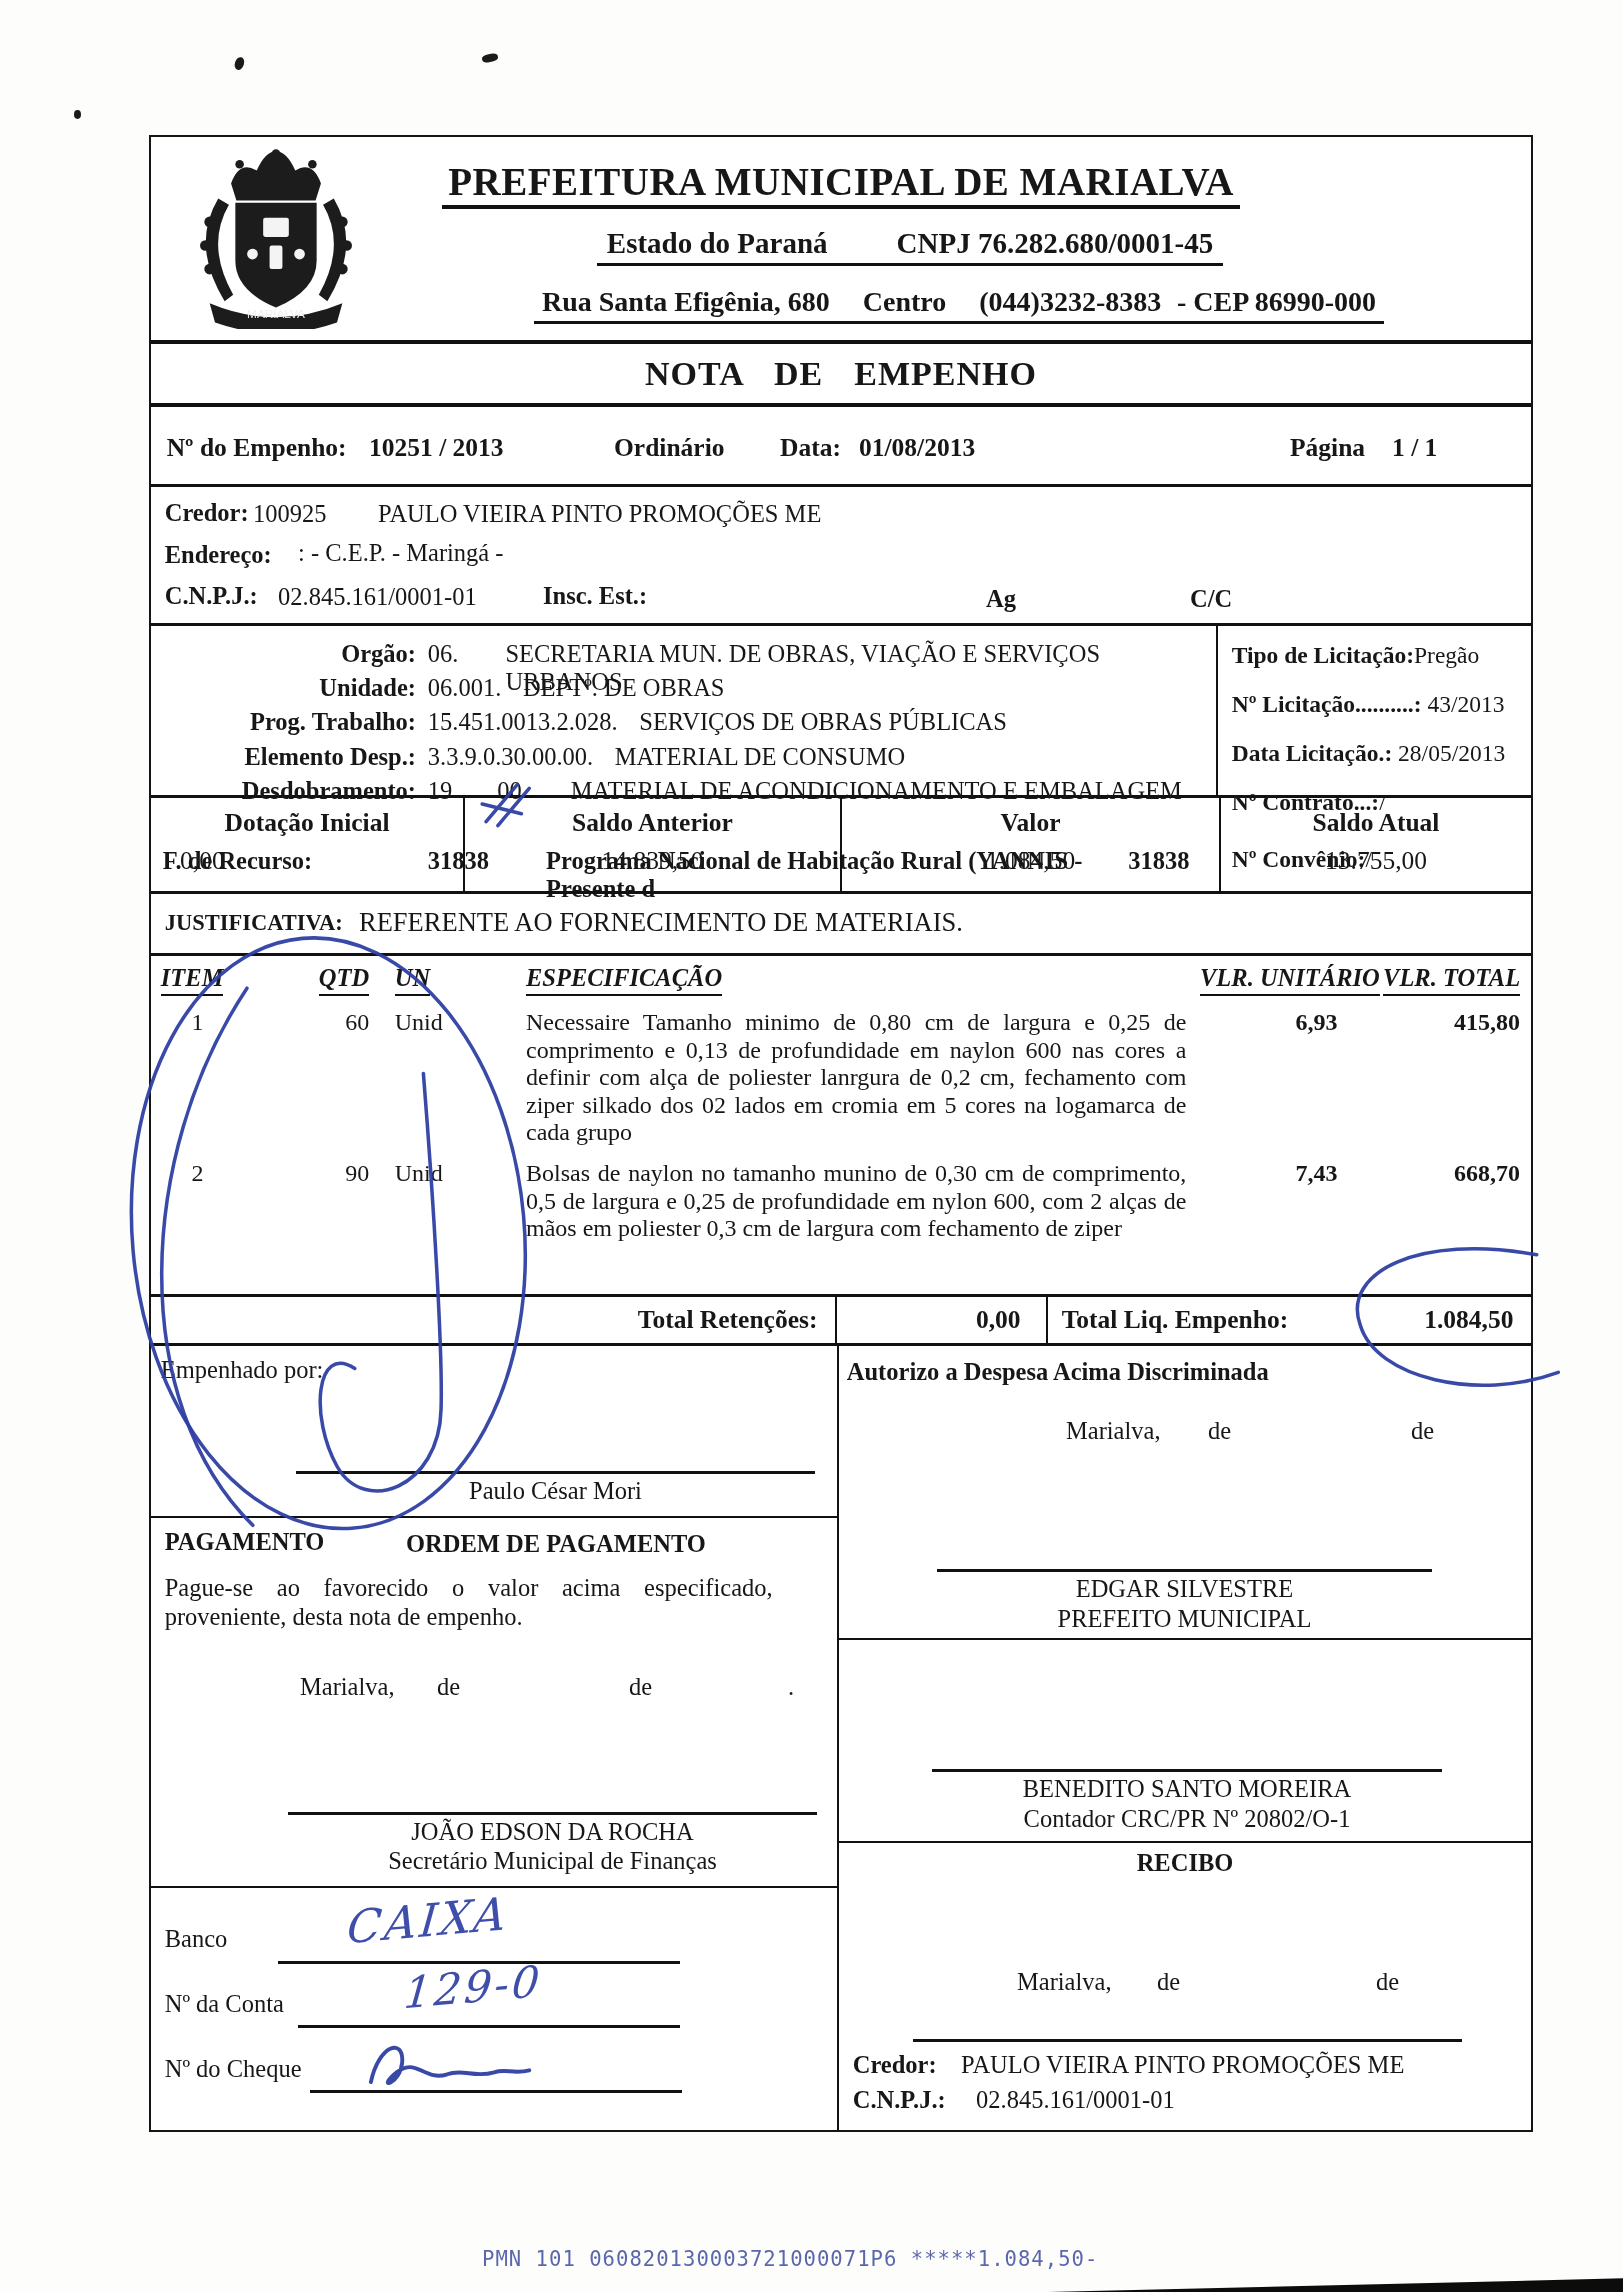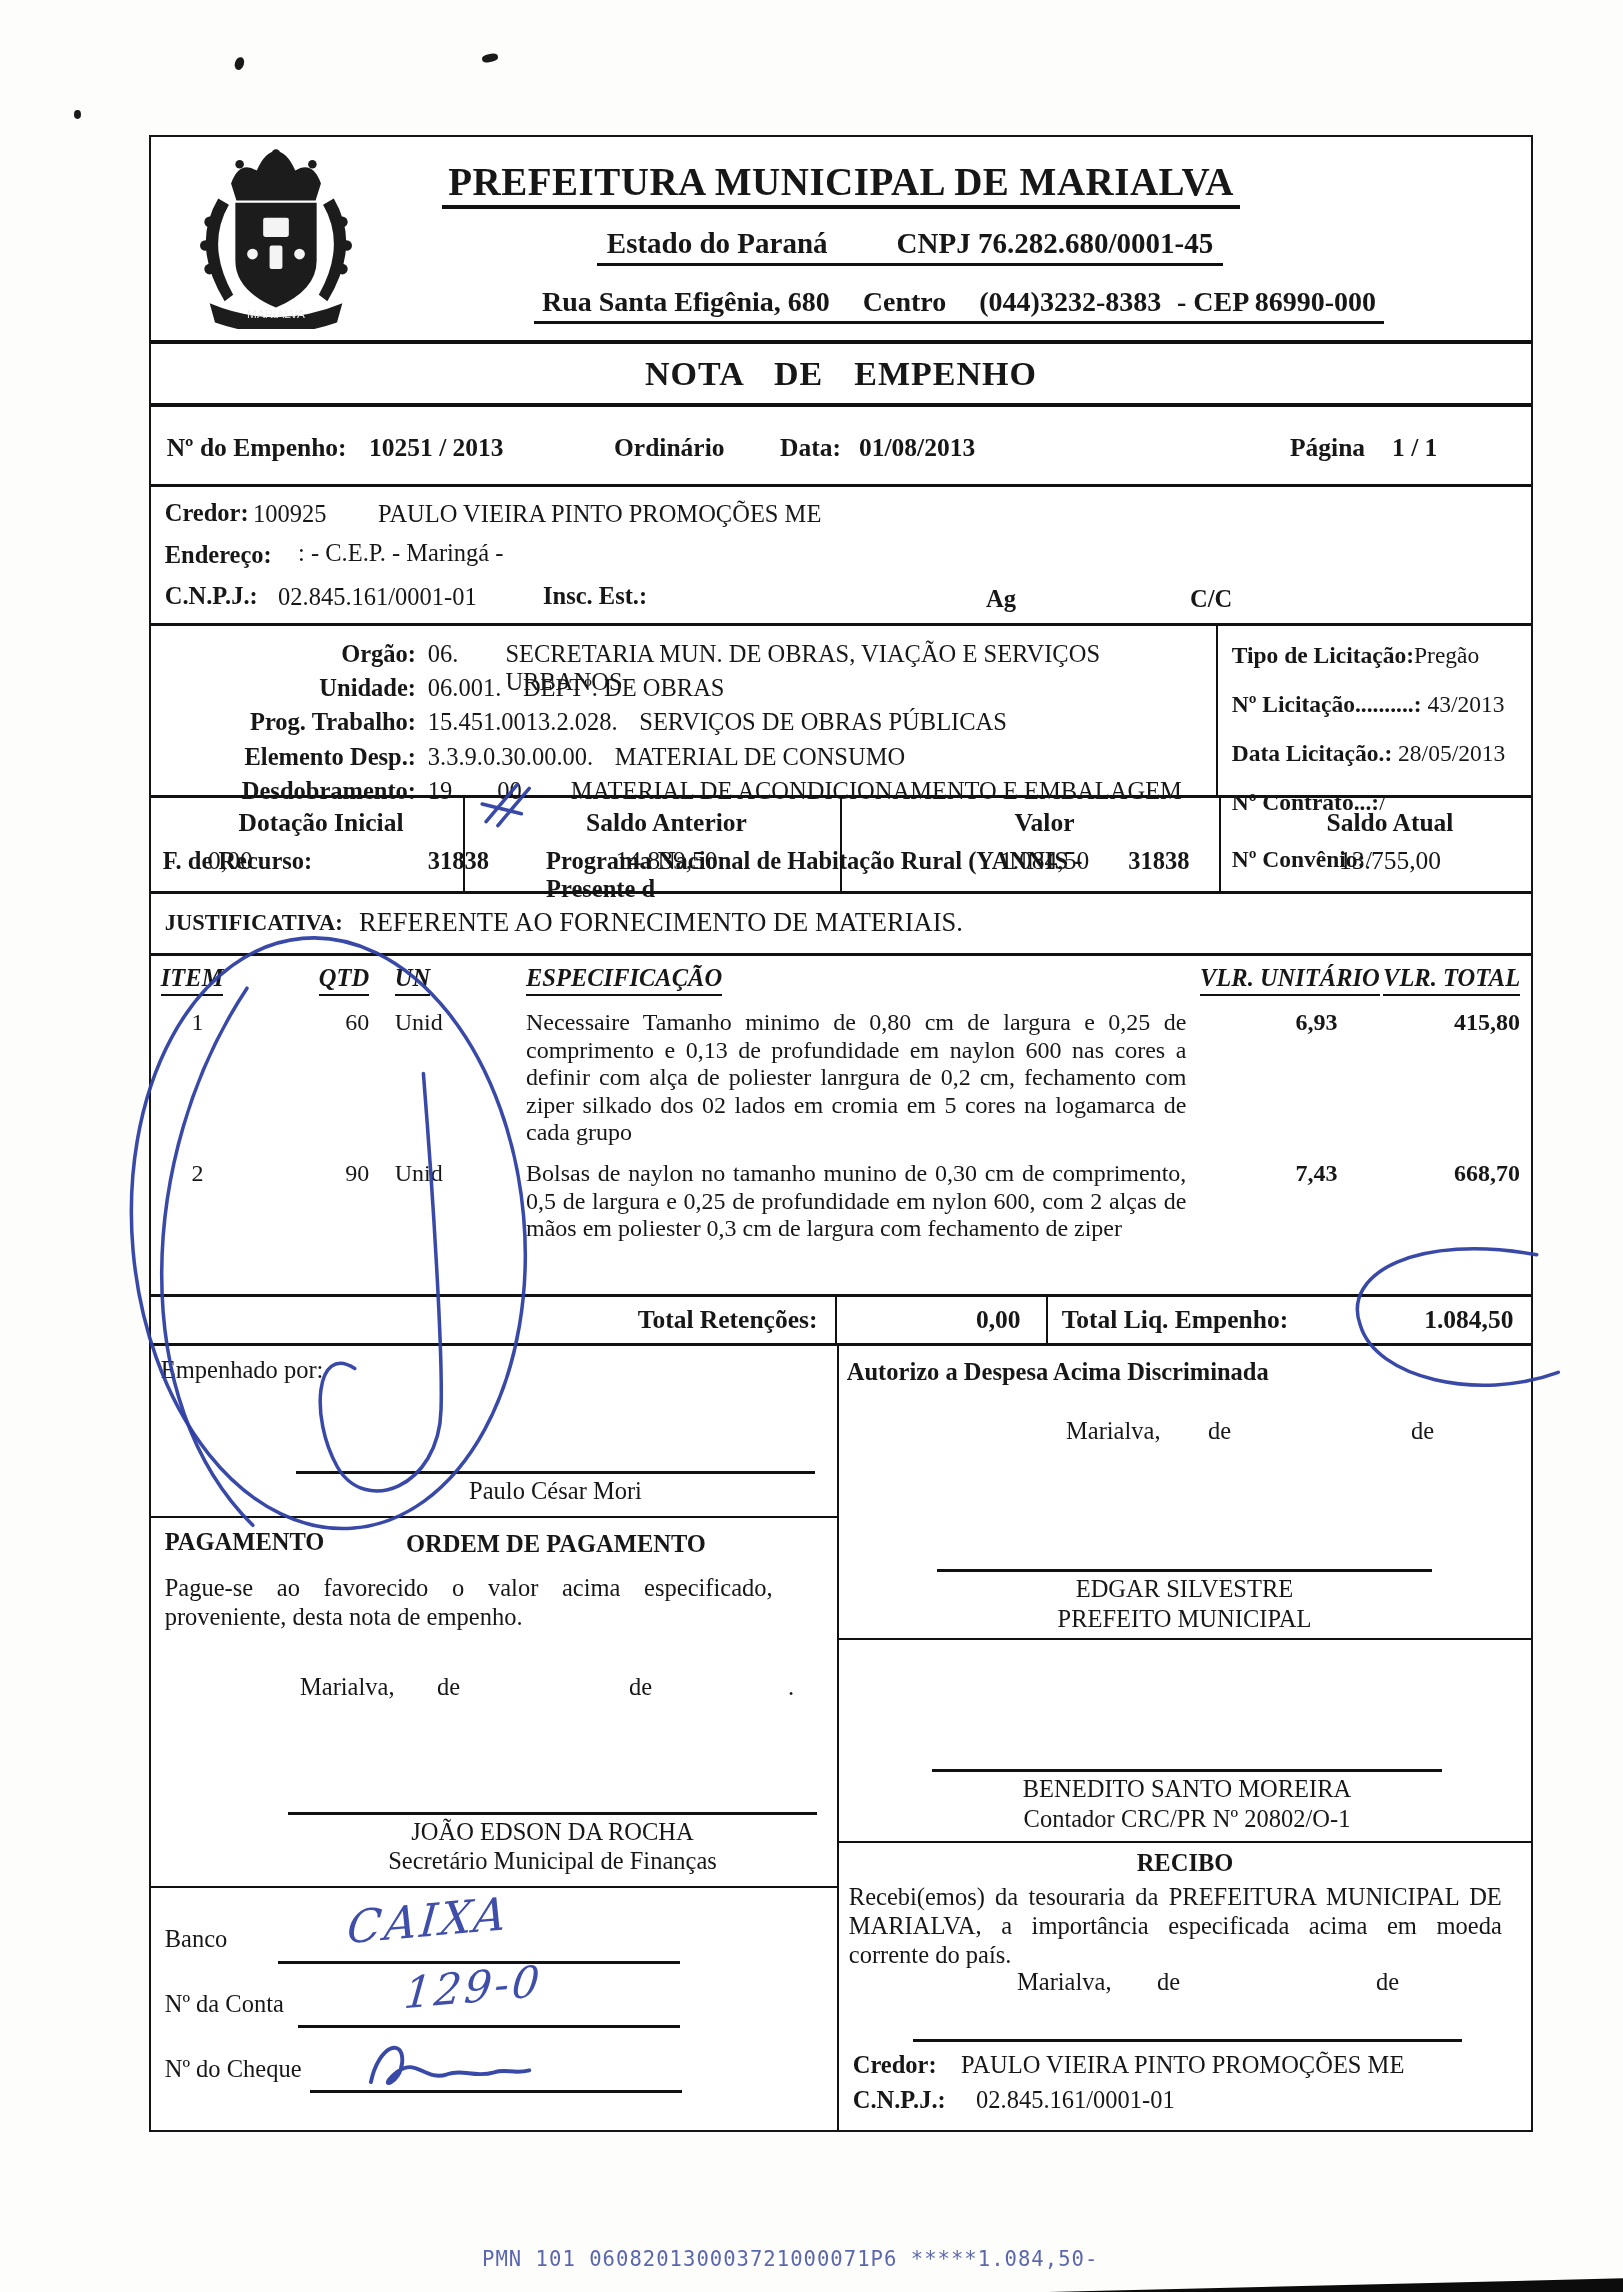--- a/index.html
+++ b/index.html
@@ -40,21 +40,21 @@
   .sec-orgao{height:172px;border-bottom:3.9px solid #111;font-size:24.5px;text-decoration:underline;}
   .org-row{position:absolute;left:0;width:1064px;display:flex;align-items:baseline;}
   .org-lab{width:265px;text-align:right;font-weight:bold;flex:none;}
   .org-code{margin-left:11.8px;flex:none;}
   .org-name{margin-left:21.6px;}
   .lic-panel{position:absolute;left:1065px;top:0;width:313px;height:100%;border-left:2.9px solid #111;box-sizing:border-box;}
   .lic-row{position:absolute;left:13.7px;white-space:nowrap;font-size:23.5px;}
 
   
   .sec-balance{height:96px;border-bottom:3.9px solid #111;display:flex;font-size:25.5px;}
-  .bal-col{box-sizing:border-box;padding-top:9.8px;padding-left:28px;}
+  .bal-col{box-sizing:border-box;padding-top:9.8px;}
   .bal-col + .bal-col{border-left:2.9px solid #111;}
   .bal-lab{text-align:center;font-weight:bold;}
   .bal-val{text-align:center;margin-top:7.8px;}
 
   
   .sec-just{height:62px;border-bottom:3.9px solid #111;font-size:24.5px;}
 
   
   .sec-items{height:333px;border-bottom:3.9px solid #111;font-size:24px;}
   .it-grid{display:grid;grid-template-columns:93px 137px 74px 745px 165px 159px;align-items:start;}
@@ -331,21 +331,20 @@
         </div>
 
         <div class="box box-cont">
           <div class="bline" style="left:93px;top:129px;width:510px;"></div>
           <div class="abs cent" style="left:93px;top:135px;width:510px;">BENEDITO SANTO MOREIRA</div>
           <div class="abs cent" style="left:93px;top:165px;width:510px;">Contador CRC/PR Nº 20802/O-1</div>
         </div>
 
         <div class="box box-recibo">
           <div class="abs cent lbl" style="left:0;top:5.9px;width:100%;">RECIBO</div>
-          <div class="para" style="position:absolute;left:9.8px;top:39px;width:653px;">Recebi(emos)  da  tesouraria  da  PREFEITURA  MUNICIPAL  DE MARIALVA, a importância especificada acima em moeda corrente do país.</div>
           <span class="abs" style="left:178px;top:125px;">Marialva,</span>
           <span class="abs" style="left:318px;top:125px;">de</span>
           <span class="abs" style="left:537px;top:125px;">de</span>
           <div class="bline" style="left:74px;top:196px;width:549px;"></div>
           <span class="abs lbl" style="left:13.7px;top:208px;">Credor:</span>
           <span class="abs" style="left:122px;top:208px;">PAULO VIEIRA PINTO PROMOÇÕES ME</span>
           <span class="abs lbl" style="left:13.7px;top:243px;">C.N.P.J.:</span>
           <span class="abs" style="left:137px;top:243px;">02.845.161/0001-01</span>
         </div>
       </div>

